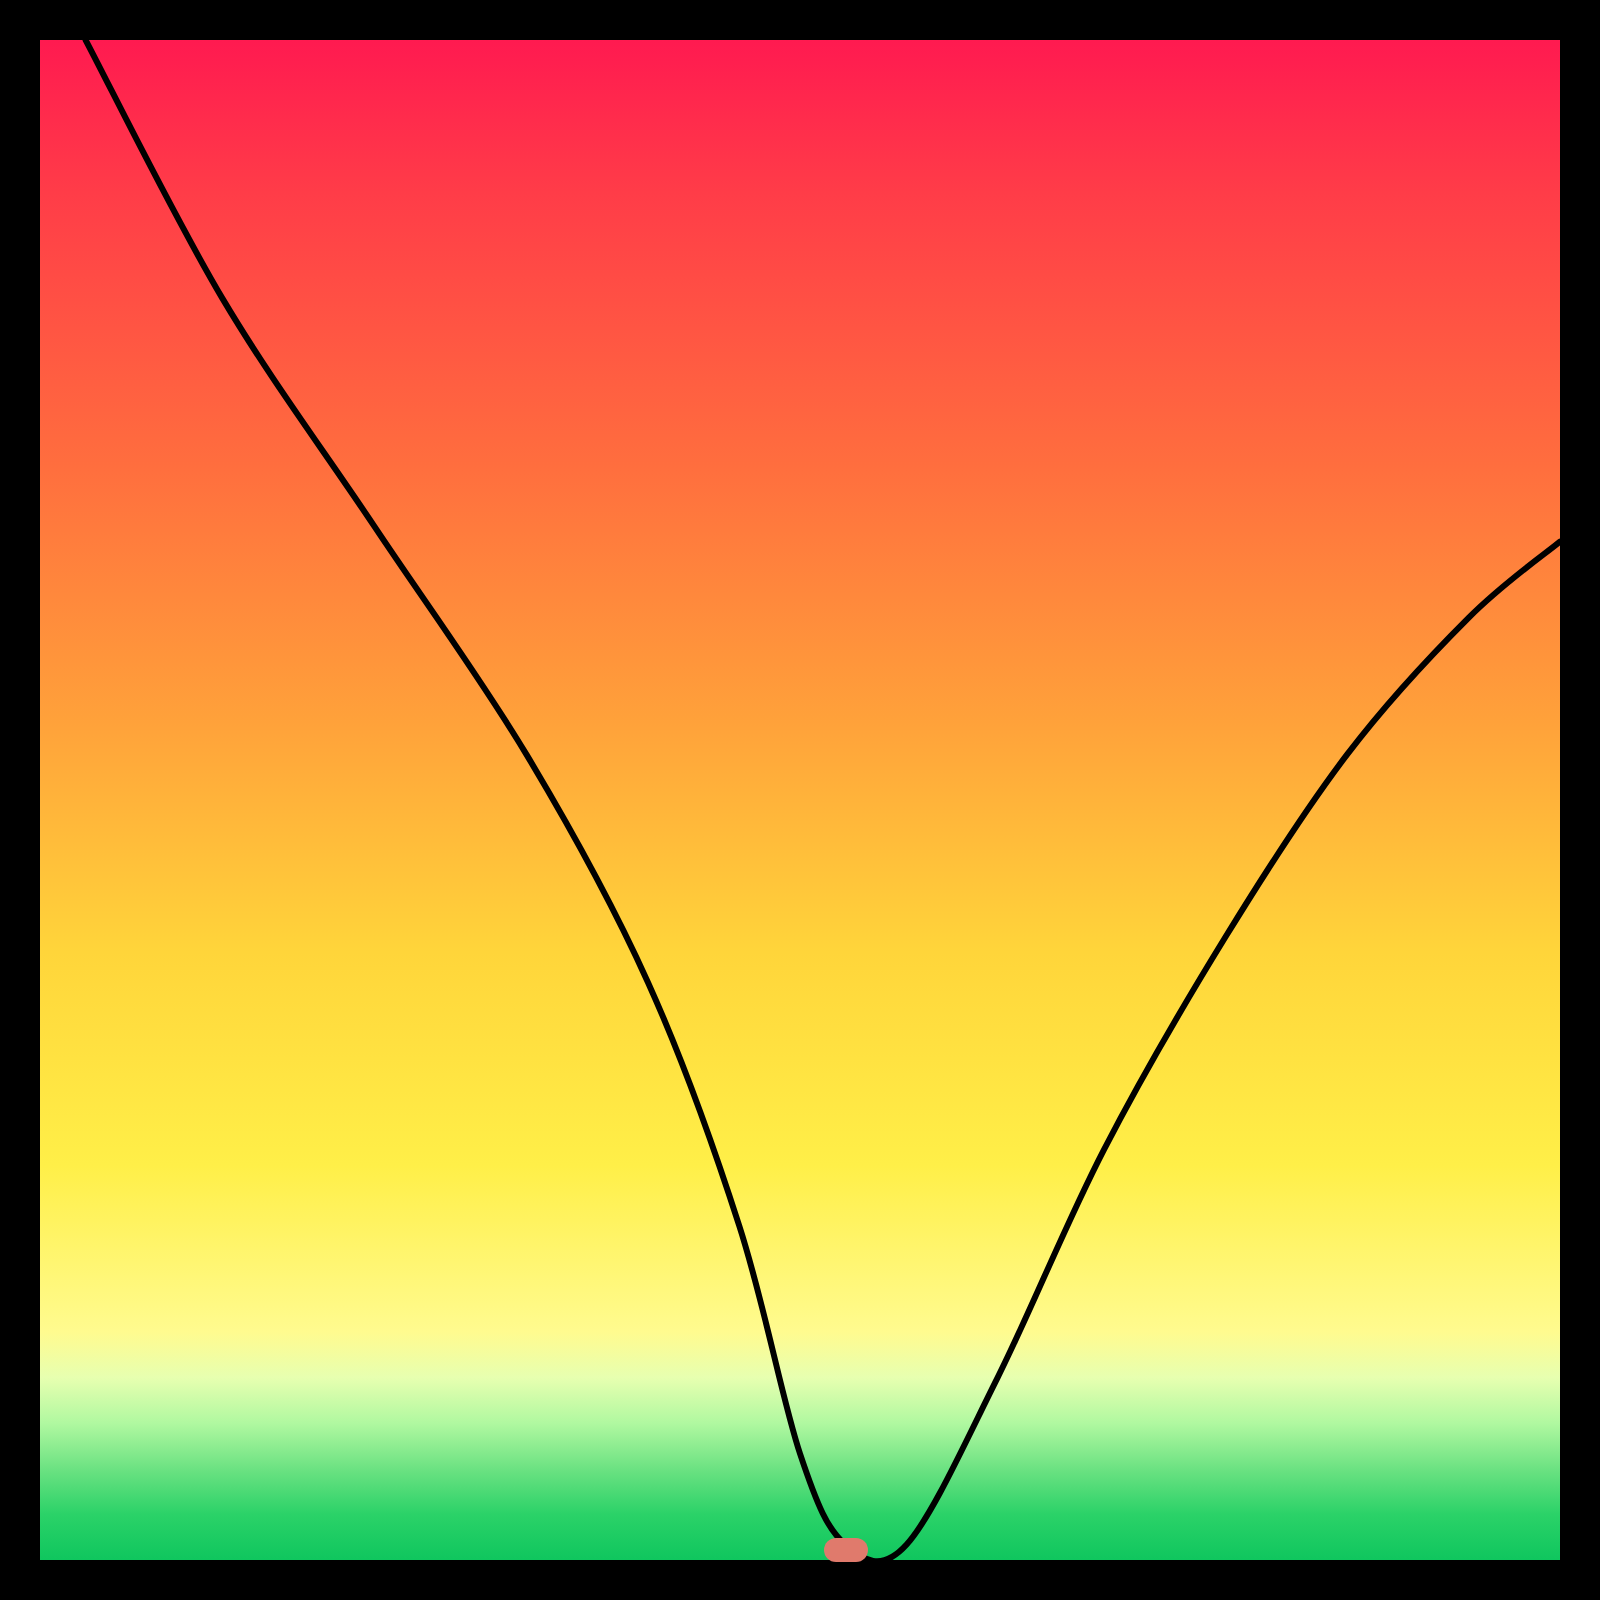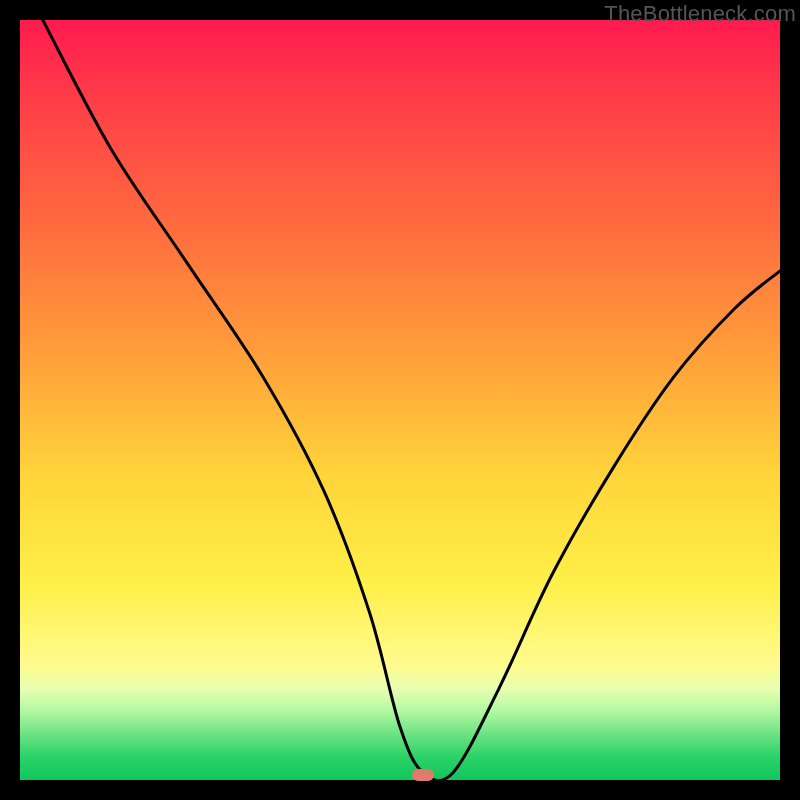--- a/index.html
+++ b/index.html
@@ -75,14 +75,13 @@
   <div class="plot">
     <div class="gradient"></div>
 
     <svg class="curve" viewBox="0 0 760 760" preserveAspectRatio="none">
       <path d="M 22.8 0 C 34.2 21.533333333333342 67.13333333333334 88.66666666666671 91.2 129.20000000000005 C 115.26666666666667 169.73333333333338 141.86666666666665 205.19999999999993 167.2 243.19999999999993 C 192.53333333333333 281.19999999999993 220.4 319.2 243.20000000000002 357.2 C 266 395.2 286.26666666666665 431.93333333333334 304 471.2 C 321.73333333333335 510.46666666666664 336.93333333333334 553.5333333333333 349.6 592.8 C 362.2666666666667 632.0666666666666 371.1333333333333 680.1999999999999 380 706.8 C 388.8666666666667 733.4 393.93333333333334 744.8 402.8 752.4 C 411.6666666666667 760 420.5333333333333 766.3333333333333 433.2 752.4 C 445.8666666666667 738.4666666666667 462.33333333333337 701.7333333333333 478.8 668.8 C 495.26666666666665 635.8666666666666 513 591.5333333333333 532 554.8 C 551 518.0666666666666 572.5333333333334 481.33333333333337 592.8000000000001 448.40000000000003 C 613.0666666666667 415.4666666666667 633.3333333333334 383.8 653.6 357.2 C 673.8666666666667 330.59999999999997 696.6666666666666 306.53333333333336 714.4 288.8 C 732.1333333333333 271.06666666666666 752.4 257.1333333333333 760 250.79999999999995" fill="none" stroke="#000000" stroke-width="3" stroke-linecap="round" stroke-linejoin="round"></path>
     </svg>
 
     <div class="marker" style="left: 402.8px; top: 755.44px;"></div>
   </div>
 
-  <div class="watermark">TheBottleneck.com</div>
 </div>
 
 </body></html>

